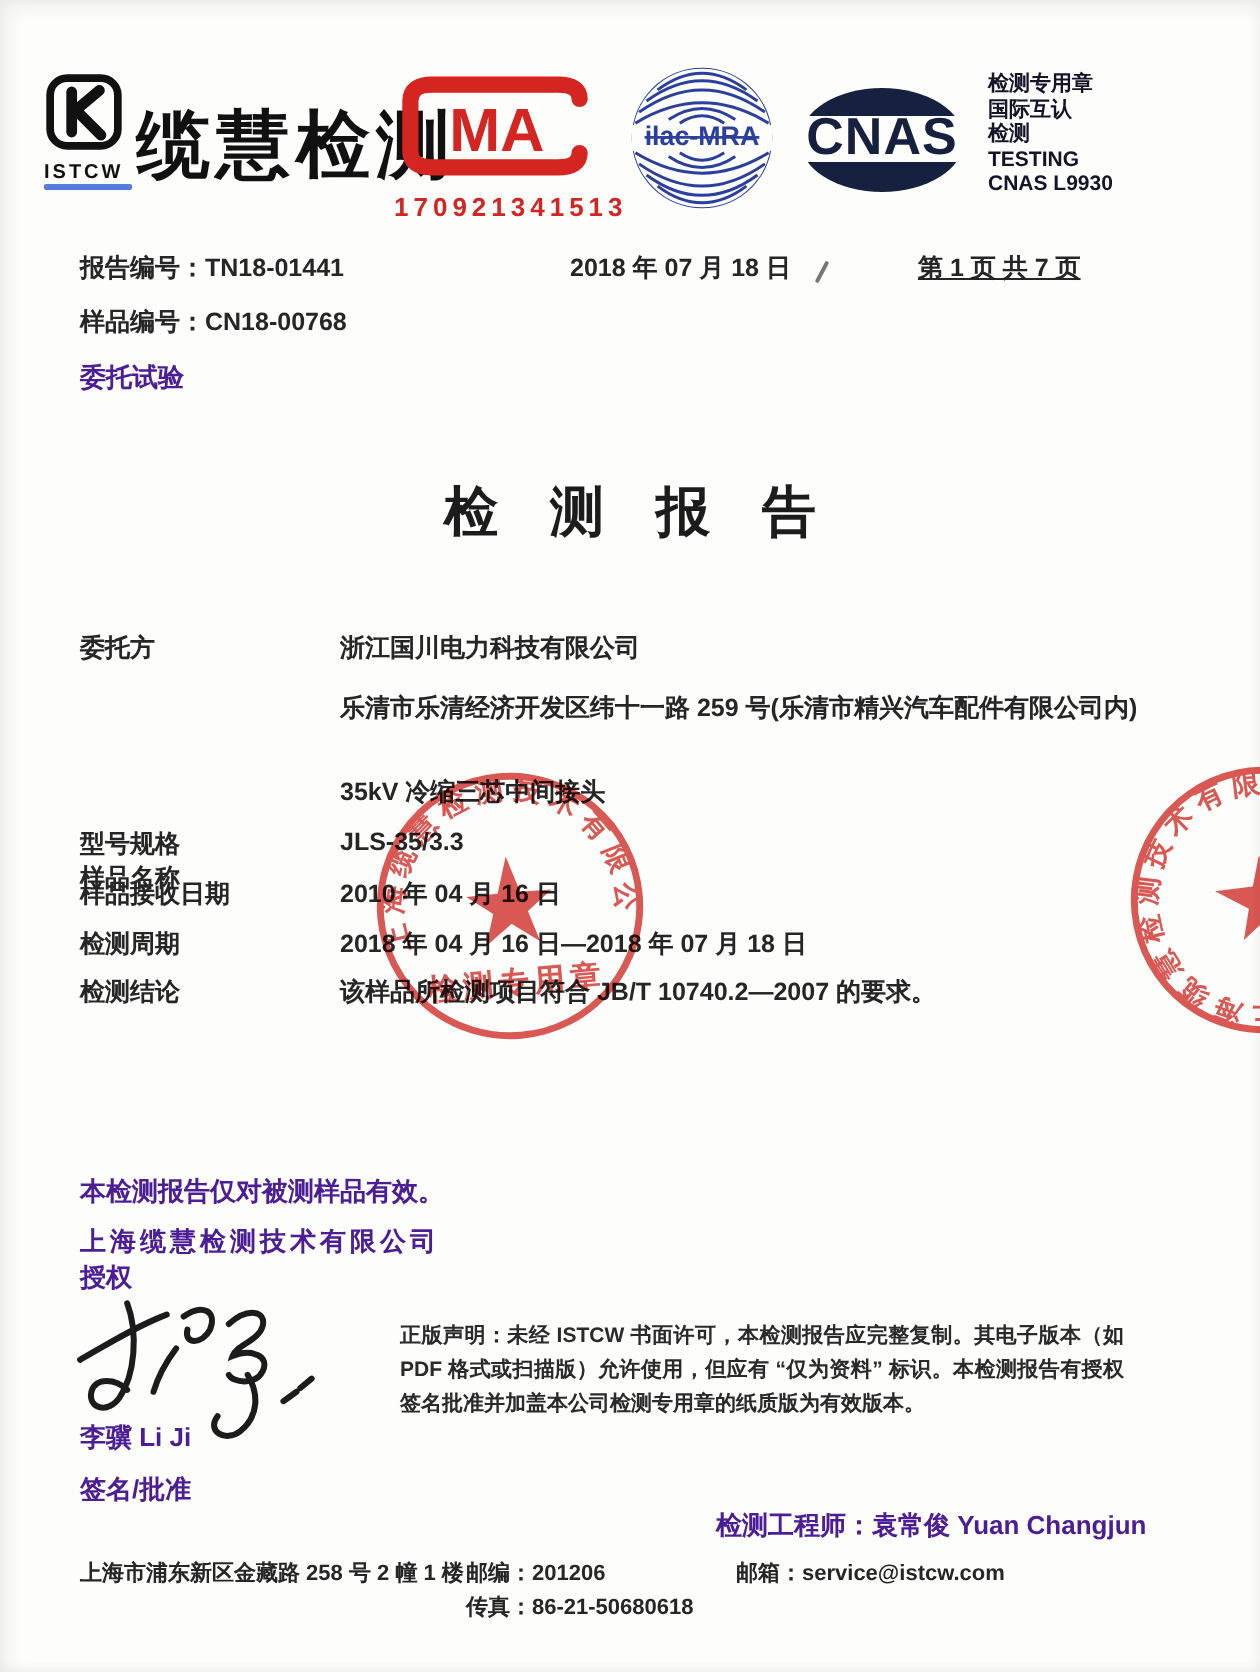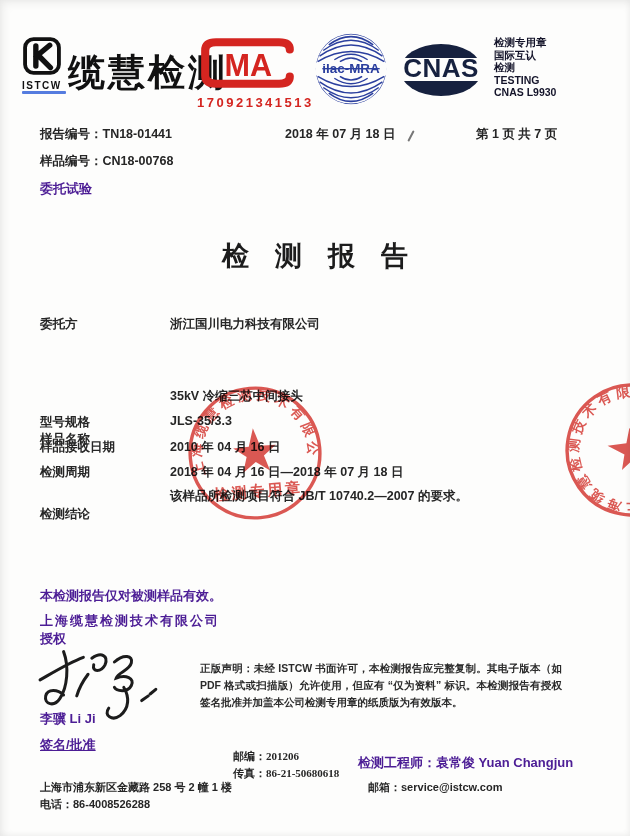--- a/index.html
+++ b/index.html
@@ -93,47 +93,48 @@
     <div>国际互认</div>
     <div>检测</div>
     <div>TESTING</div>
     <div>CNAS L9930</div>
   </div>
 
   <div class="abs t13" style="left:40px;top:126px;">
     <span>报告编号：</span><span>TN18-01441</span>
   </div>
   <div class="abs t13" style="left:285px;top:126px;">2018 年 07 月 18 日</div>
-  <div class="abs t13" style="left:476px;top:126px;">第 1 页 共 7 页</div>
+  <div class="abs t13" style="left:459px;top:126px;text-decoration:underline;">第 1 页 共 7 页</div>
   <div class="abs pen-mark" style="left:410px;top:130px;"></div>
 
   <div class="abs t13" style="left:40px;top:153px;">
     <span>样品编号：</span><span>CN18-00768</span>
   </div>
 
   <div class="abs t14" style="left:40px;top:180px;">委托试验</div>
 
   <div class="abs title" style="left:0;top:238px;">检测报告</div>
 
   <div class="abs t13" style="left:40px;top:316px;">委托方</div>
   <div class="abs t13" style="left:170px;top:316px;">浙江国川电力科技有限公司</div>
+  <div class="abs t13" style="left:170px;top:346px;">乐清市乐清经济开发区纬十一路 259 号(乐清市精兴汽车配件有限公司内)</div>
 
   <div class="abs t13" style="left:40px;top:388px;margin-top:43px;">样品名称</div>
   <div class="abs t13" style="left:170px;top:388px;">35kV 冷缩三芯中间接头</div>
 
   <div class="abs t13" style="left:40px;top:414px;">型号规格</div>
   <div class="abs t13" style="left:170px;top:414px;">JLS-35/3.3</div>
 
   <div class="abs t13" style="left:40px;top:439px;">样品接收日期</div>
   <div class="abs t13" style="left:170px;top:439px;">2010 年 04 月 16 日</div>
 
   <div class="abs t13" style="left:40px;top:464px;">检测周期</div>
   <div class="abs t13" style="left:170px;top:464px;">2018 年 04 月 16 日—2018 年 07 月 18 日</div>
 
-  <div class="abs t13" style="left:40px;top:488px;margin-top:18px;">检测结论</div>
+  <div class="abs t13" style="left:40px;top:488px;">检测结论</div>
   <div class="abs t13" style="left:170px;top:488px;">该样品所检测项目符合 JB/T 10740.2—2007 的要求。</div>
 
   <div class="abs stamp" style="left:186px;top:384px;width:138px;height:138px;transform:rotate(-5deg);">
     <svg width="138" height="138" viewBox="0 0 200 200">
       <defs>
           <path id="arcA" d="M 26.7,126.7 A 78,78 0 1 1 173.3,126.7" fill="none"></path>
         </defs>
       <circle cx="100" cy="100" r="94" fill="none" stroke="#d8423c" stroke-width="5"></circle>
       <text font-size="20" font-weight="700" fill="#d8423c" letter-spacing="6" font-family="Liberation Sans, DejaVu Sans, sans-serif">
         <textPath href="#arcA" startOffset="2">上海缆慧检测技术有限公司</textPath>
@@ -168,33 +169,32 @@
       <path d="M57,30 C51,38 47,46 45,53"></path>
       <path d="M61,13 C71,6 79,10 75,20 C71,28 61,28 63,20"></path>
       <path d="M85,17 C95,8 105,10 103,18 C101,26 89,28 87,34 C97,30 107,34 103,42 C99,50 87,48 85,44"></path>
       <path d="M95,44 C101,54 101,66 91,74 C83,80 73,74 79,66"></path>
       <path d="M114,58 l7,-5"></path>
       <path d="M123,51 l6,-5"></path>
     </svg>
   </div>
 
   <div class="abs t14" style="left:40px;top:710px;">李骥 Li Ji</div>
-  <div class="abs t14" style="left:40px;top:736px;text-decoration:underline;">签名/批准</div>
+  <div class="abs t14" style="left:40px;top:736px;">签名/批准</div>
 
   <div class="abs t14" style="left:358px;top:754px;">
     <span>检测工程师：</span><span>袁常俊 Yuan Changjun</span>
   </div>
 
   <div class="abs disclaimer" style="left:200px;top:660px;">正版声明：未经 ISTCW 书面许可，本检测报告应完整复制。其电子版本（如 PDF 格式或扫描版）允许使用，但应有 “仅为资料” 标识。本检测报告有授权签名批准并加盖本公司检测专用章的纸质版为有效版本。</div>
 
   <div class="abs foot" style="left:40px;top:779px;">
     <div>上海市浦东新区金藏路 258 号 2 幢 1 楼</div>
-    <div><span>电话：</span><span>86-4008526288</span></div>
-  </div>
-  <div class="abs foot" style="left:233px;top:748px;font-family:Liberation Serif, serif;">
+  </div>
+  <div class="abs foot" style="left:233px;top:779px;">
     <div><span>邮编：</span><span>201206</span></div>
     <div><span>传真：</span><span>86-21-50680618</span></div>
   </div>
   <div class="abs foot" style="left:368px;top:779px;">
     <div><span>邮箱：</span><span>service@istcw.com</span></div>
   </div>
 
 </div>
 
 </body></html>

